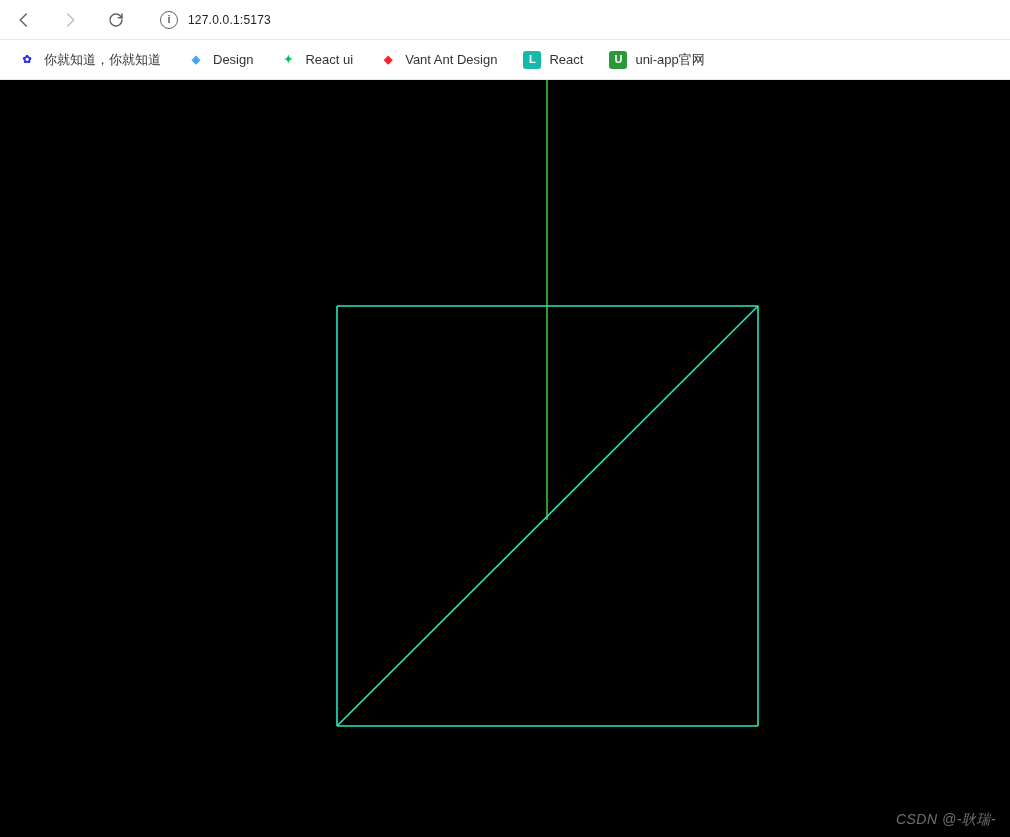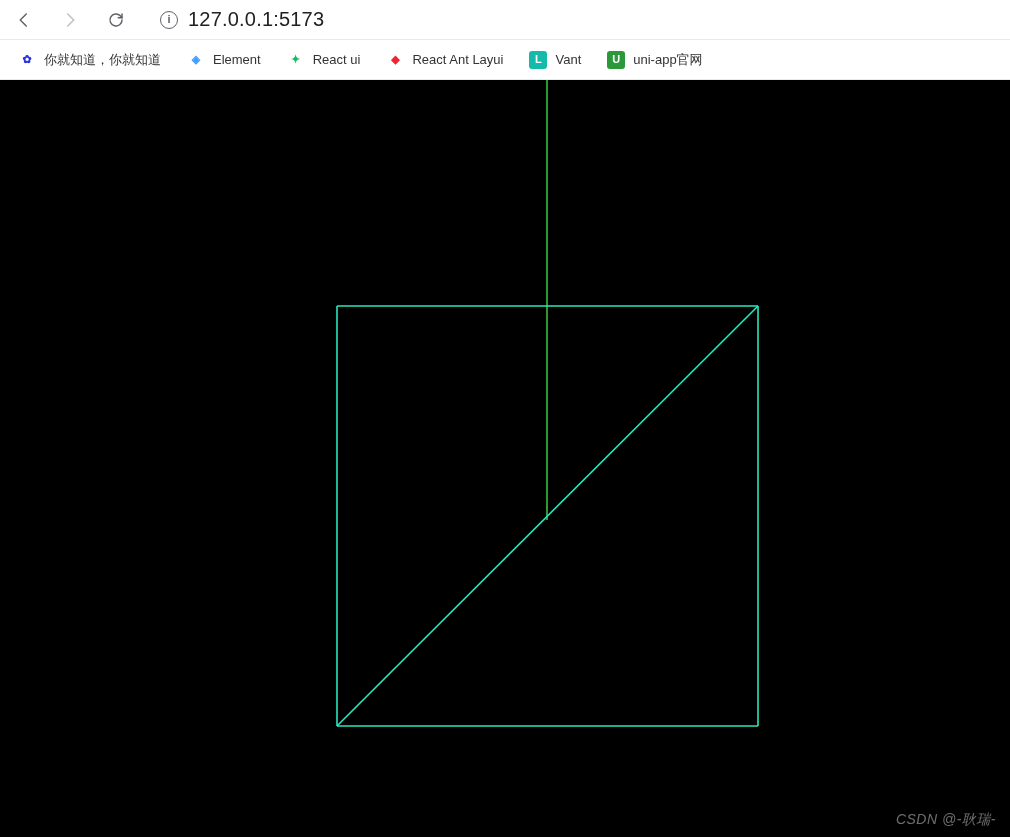--- a/index.html
+++ b/index.html
@@ -42,21 +42,21 @@
   }
   .info-icon {
     width: 18px; height: 18px;
     border: 1.6px solid #5f6368;
     border-radius: 50%;
     display: flex; align-items: center; justify-content: center;
     font: 600 11px/1 Arial, sans-serif;
     color: #5f6368;
   }
   .url-text {
-    font-size: 20px;
+    font-size: 12px;
     color: #202124;
     letter-spacing: .2px;
   }
 
   
   .bookmarks {
     height: 40px;
     display: flex;
     align-items: center;
     gap: 26px;
@@ -129,33 +129,33 @@
   </div>
 </div>
 
 <div class="bookmarks" id="bookmarks">
     <div class="bm">
       <span class="ico" style="background: rgb(255, 255, 255); color: rgb(41, 50, 225);">✿</span>
       <span>你就知道，你就知道</span>
     </div>
     <div class="bm">
       <span class="ico" style="background: rgb(255, 255, 255); color: rgb(64, 158, 255);">◈</span>
-      <span>Element</span>
+      <span>Design</span>
     </div>
     <div class="bm">
       <span class="ico" style="background: rgb(255, 255, 255); color: rgb(7, 193, 96);">✦</span>
       <span>React ui</span>
     </div>
     <div class="bm">
       <span class="ico" style="background: rgb(255, 255, 255); color: rgb(245, 34, 45);">◆</span>
-      <span>React Ant Layui</span>
+      <span>Vant Ant Design</span>
     </div>
     <div class="bm">
       <span class="ico" style="background: rgb(22, 186, 170); color: rgb(255, 255, 255);">L</span>
-      <span>Vant</span>
+      <span>React</span>
     </div>
     <div class="bm">
       <span class="ico" style="background: rgb(43, 153, 57); color: rgb(255, 255, 255);">U</span>
       <span>uni-app官网</span>
     </div>
   </div>
 
 <div class="viewport">
   <svg class="scene" id="scene-svg" viewBox="0 0 1010 757" preserveAspectRatio="none">
       <line x1="547" y1="0" x2="547" y2="440" stroke="#3CCB3C" stroke-width="1.5"></line>

